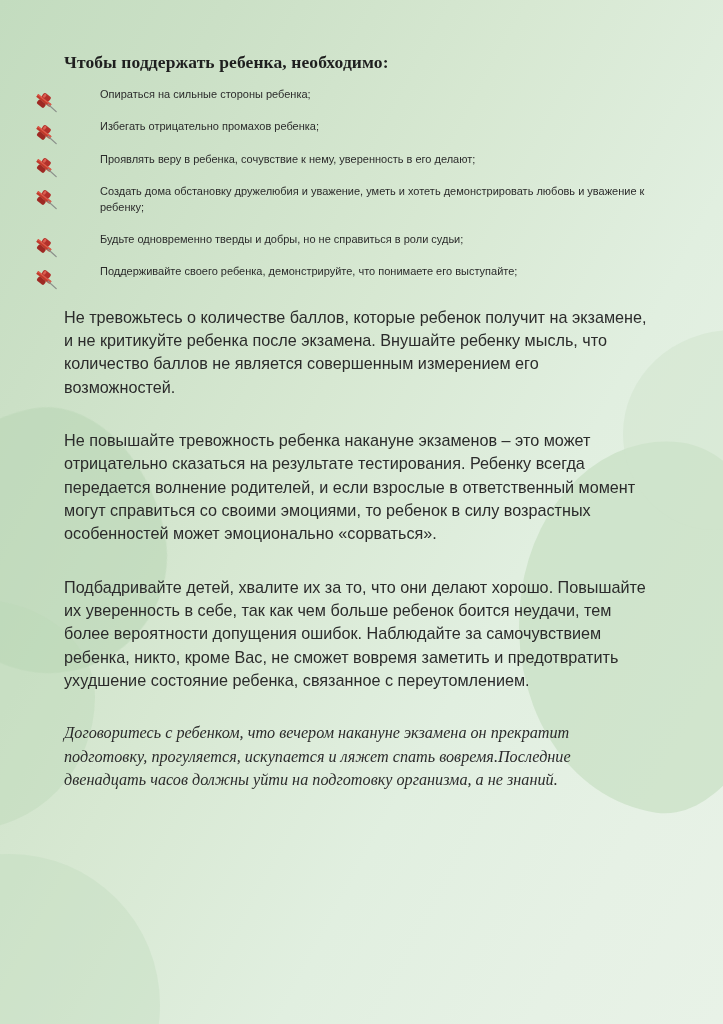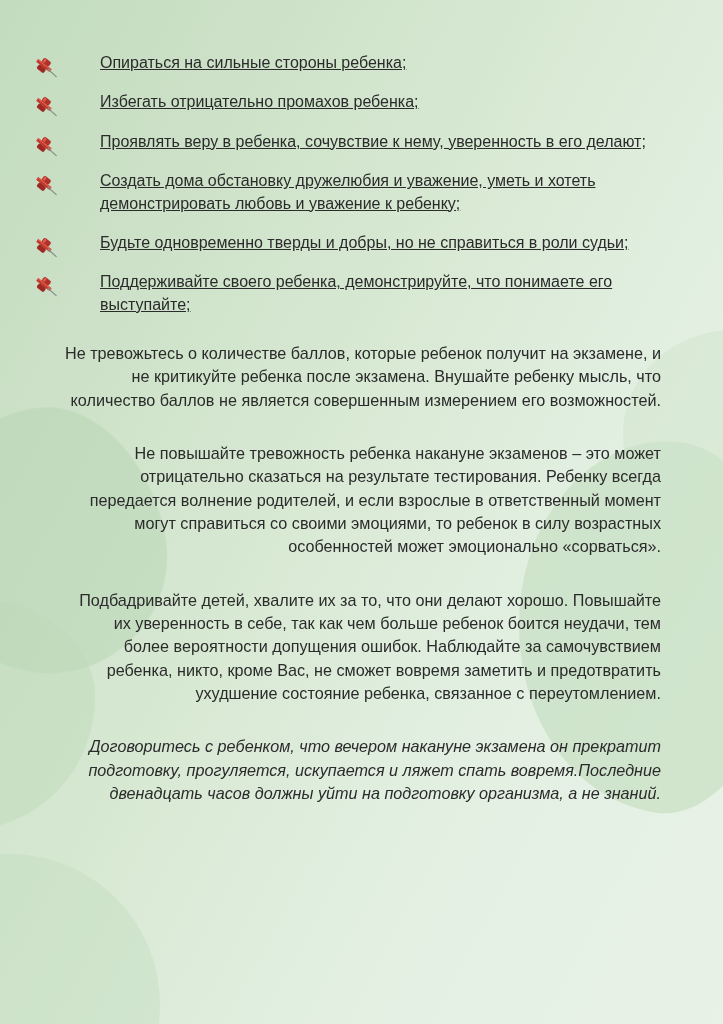--- a/index.html
+++ b/index.html
@@ -106,63 +106,63 @@
   
   .bullet-list {
     list-style: none;
     margin: 0;
     padding: 0;
   }
   .bullet-item {
     position: relative;
     padding-left: 36px;
     margin-bottom: 17px;
-    font-size: 16px;
+    font-size: 11px;
     line-height: 1.40;
     color: #2b2b2b;
-    text-decoration: underline;
   }
   .pin-icon {
     position: absolute;
     left: -32px;
     top: 1px;
     width: 26px;
     height: 26px;
     display: block;
   }
 
   
   .para-block {
     margin-top: 26px;
   }
   .para {
     font-size: 16.2px;
     line-height: 1.44;
     color: #2b2b2b;
-    margin: 0 4px 30px 0;
+    margin: 0 16px 30px 0;
     max-width: 600px;
-    text-align: right;
   }
   .para-italic {
     font-style: italic;
+    font-family: Liberation Serif, serif;
   }
 </style>
 </head>
 <body>
 
 <div class="slide">
 
   <div class="blob blob-left"></div>
   <div class="blob blob-left-2"></div>
   <div class="blob blob-right"></div>
   <div class="blob blob-right-2"></div>
   <div class="blob blob-bottom"></div>
 
   <div class="content">
 
+    <h1 class="heading">Чтобы поддержать ребенка, необходимо:</h1>
 
     <ul class="bullet-list">
 
       <li class="bullet-item">
         <span class="pin-icon">
           <svg viewBox="0 0 26 26" width="26" height="26" aria-hidden="true">
             <g transform="rotate(38 13 11)">
               <path d="M4.6 11.2 L21.4 11.2 L21.4 14.6 L4.6 14.6 Z" fill="#c0392b"></path>
               <path d="M4.6 11.2 L21.4 11.2 L21.4 12.6 L4.6 12.6 Z" fill="#e05b4a"></path>
               <rect x="8.6" y="6.0" width="8.8" height="5.4" rx="1.6" fill="#b3302a"></rect>

